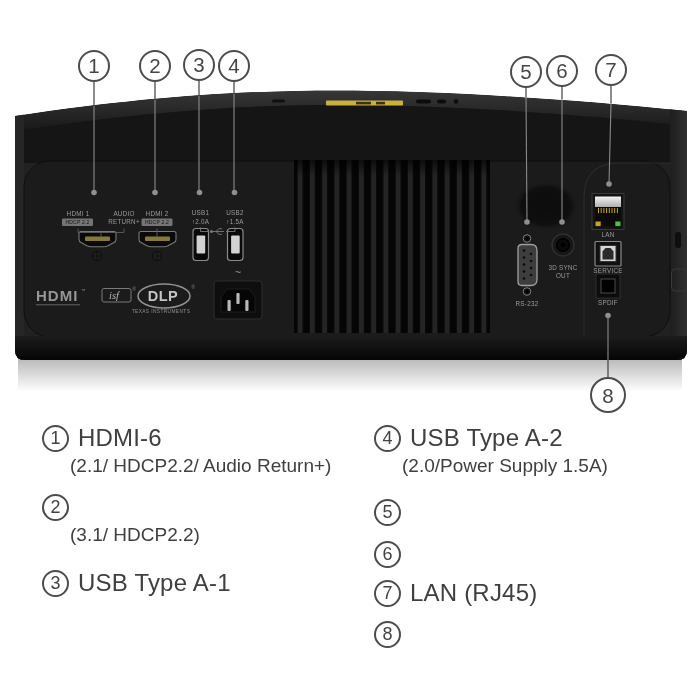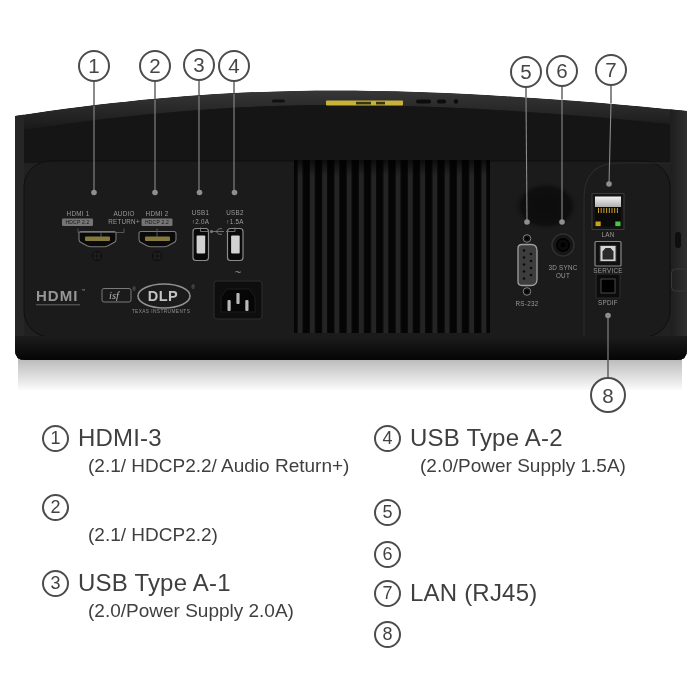--- a/index.html
+++ b/index.html
@@ -15,21 +15,21 @@
   .logo-isf{font-family:"Liberation Serif",serif;font-style:italic;font-size:10.5px;fill:#b8b8b8;text-anchor:middle;}
   .logo-dlp{font-family:"Liberation Sans",sans-serif;font-size:14.5px;font-weight:bold;fill:#c4c4c4;letter-spacing:.5px;text-anchor:middle;}
   .logo-ti{font-family:"Liberation Sans",sans-serif;font-size:4.8px;fill:#8f8f8f;letter-spacing:.4px;text-anchor:middle;}
   .acsym{font-family:"Liberation Sans",sans-serif;font-size:11px;fill:#9a9a9a;text-anchor:middle;}
   
   .lrow{position:absolute;color:#3f3f3f;}
   .lhead{display:flex;align-items:center;gap:9px;}
   .lnum{width:27px;height:27px;box-sizing:border-box;border:2px solid #4c4c4c;border-radius:50%;
         display:flex;align-items:center;justify-content:center;font-size:18px;color:#424242;flex:0 0 auto;}
   .ltitle{font-size:24px;letter-spacing:.2px;white-space:nowrap;}
-  .lsub{font-size:19px;margin-left:46px;margin-top:3px;white-space:nowrap;}
+  .lsub{font-size:19px;margin-left:28px;margin-top:3px;white-space:nowrap;}
 </style>
 </head>
 <body>
 
 <div id="stage">
 
   <svg width="700" height="420" viewBox="0 0 700 420">
     <defs>
       <clipPath id="bodyClip">
         <path d="M15,116 C140,97 240,90.5 335,90.5 C435,90.5 560,98 687,111 L687,350 Q687,360 677,360 L25,360 Q15,360 15,350 Z"></path>
@@ -303,38 +303,37 @@
       <circle cx="608" cy="395" r="17" fill="#fff" stroke="#4c4c4c" stroke-width="2"></circle>
       <text class="cnum" x="608" y="402.5">8</text>
     </g>
   </svg>
 
   <div>
 
     <div class="lrow" style="top:424px;left:42px;">
       <div class="lhead">
         <span class="lnum">1</span>
-        <span class="ltitle">HDMI-3</span>
+        <span class="ltitle">HDMI-6</span>
       </div>
       <div class="lsub">(2.1/ HDCP2.2/ Audio Return+)</div>
     </div>
 
     <div class="lrow" style="top:494px;left:42px;">
       <div class="lhead">
         <span class="lnum">2</span>
       </div>
-      <div class="lsub">(2.1/ HDCP2.2)</div>
+      <div class="lsub">(3.1/ HDCP2.2)</div>
     </div>
 
     <div class="lrow" style="top:569px;left:42px;">
       <div class="lhead">
         <span class="lnum">3</span>
         <span class="ltitle">USB Type A-1</span>
       </div>
-      <div class="lsub">(2.0/Power Supply 2.0A)</div>
     </div>
 
     <div class="lrow" style="top:424px;left:374px;">
       <div class="lhead">
         <span class="lnum">4</span>
         <span class="ltitle">USB Type A-2</span>
       </div>
       <div class="lsub">(2.0/Power Supply 1.5A)</div>
     </div>
 

